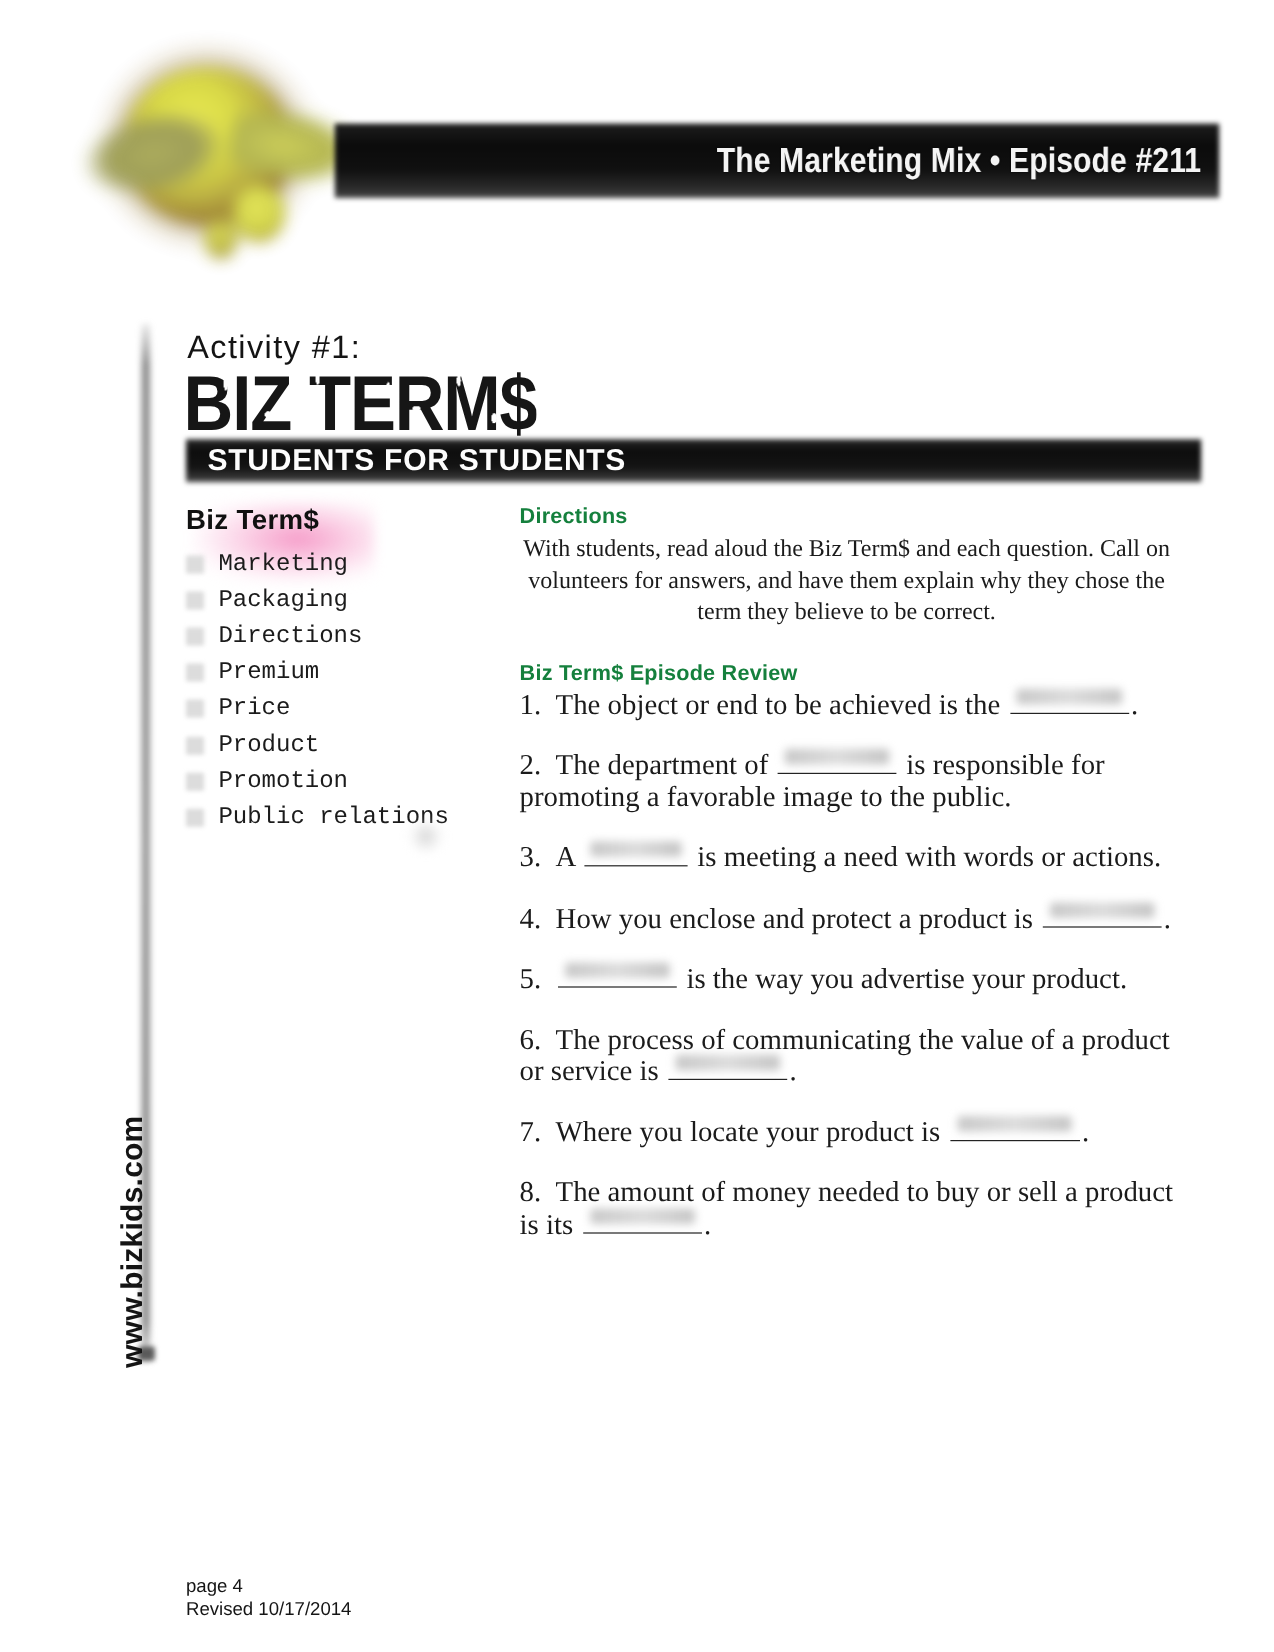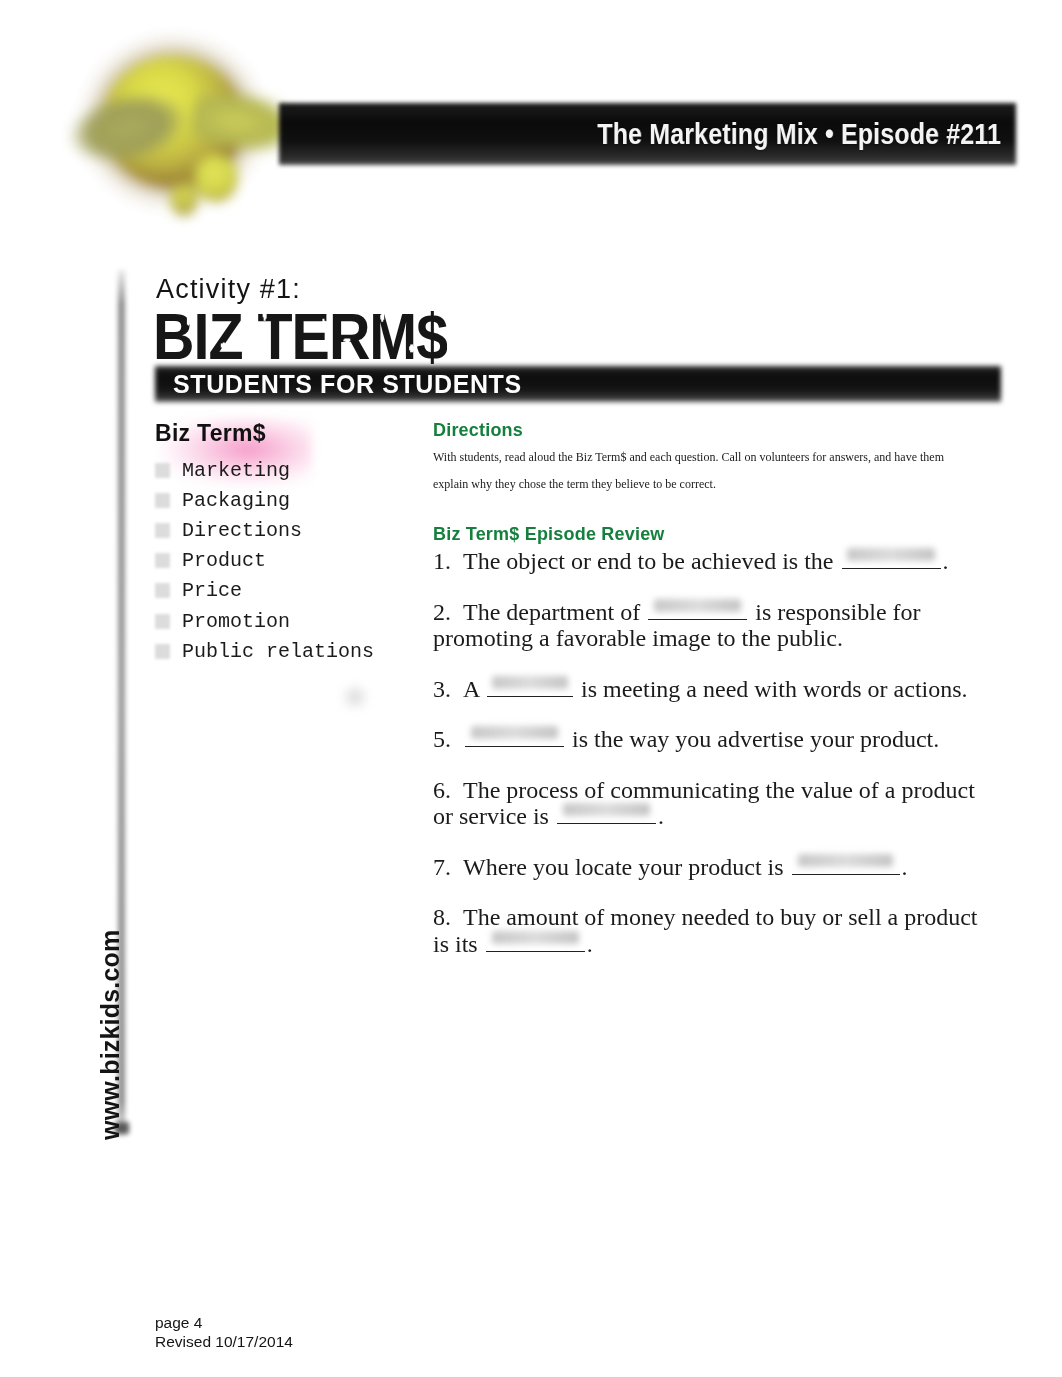--- a/index.html
+++ b/index.html
@@ -166,22 +166,23 @@
 
   
   .main-col { position:absolute; left:433px; top:420px; width:545px; }
   .h-sans {
     font-family:"Liberation Sans", sans-serif;
     font-weight:700; font-size:18px; color:#15803d; letter-spacing:.2px;
     margin:0 0 3px 0;
   }
   .body-p {
     font-family:"Liberation Serif", serif;
-    font-size:12px; line-height:26.5px; color:#1b1b1b;
+    font-size:20px; line-height:26.5px; color:#1b1b1b;
     margin:0;
+    text-align:center;
   }
   .section-gap { height:27px; }
   .qlist { margin:0; padding:0; list-style:none; }
   .q-item {
     font-family:"Liberation Serif", serif;
     font-size:24px; line-height:26.5px; color:#1b1b1b;
     margin-bottom:24px;
     position:relative;
   }
   .q-num { display:inline; }
@@ -264,25 +265,29 @@
         <div class="term-row">
           <span class="term-bullet"></span>
           <span class="term-label">Packaging</span>
         </div>
         <div class="term-row">
           <span class="term-bullet"></span>
           <span class="term-label">Directions</span>
         </div>
         <div class="term-row">
           <span class="term-bullet"></span>
+          <span class="term-label">Premium</span>
+        </div>
+        <div class="term-row">
+          <span class="term-bullet"></span>
+          <span class="term-label">Price</span>
+        </div>
+        <div class="term-row">
+          <span class="term-bullet"></span>
           <span class="term-label">Product</span>
-        </div>
-        <div class="term-row">
-          <span class="term-bullet"></span>
-          <span class="term-label">Price</span>
         </div>
         <div class="term-row">
           <span class="term-bullet"></span>
           <span class="term-label">Promotion</span>
         </div>
         <div class="term-row">
           <span class="term-bullet"></span>
           <span class="term-label">Public relations</span>
         </div>
       </div>
@@ -296,20 +301,21 @@
     <p class="body-p">With students, read aloud the Biz Term$ and each question.  Call on volunteers for answers, and have them explain why they chose the term they believe to be correct.</p>
 
     <div class="section-gap"></div>
 
     <div class="h-sans">Biz Term$ Episode Review</div>
 
     <ol class="qlist" id="question-list">
         <li class="q-item"><span class="q-num">1.</span>&nbsp;&nbsp;<span>The object or end to be achieved is the</span> <span class="blank w-md"></span><span>.</span></li>
         <li class="q-item"><span class="q-num">2.</span>&nbsp;&nbsp;<span>The department of</span> <span class="blank w-md"></span><span> is responsible for promoting a favor­able image to the public.</span></li>
         <li class="q-item"><span class="q-num">3.</span>&nbsp;&nbsp;<span>A</span> <span class="blank w-sm"></span><span> is meeting a need with words or actions.</span></li>
+        <li class="q-item"><span class="q-num">4.</span>&nbsp;&nbsp;<span>How you enclose and protect a product is</span> <span class="blank w-md"></span><span>.</span></li>
         <li class="q-item"><span class="q-num">5.</span>&nbsp;&nbsp;<span class="blank w-md"></span><span> is the way you advertise your product.</span></li>
         <li class="q-item"><span class="q-num">6.</span>&nbsp;&nbsp;<span>The process of communicating the value of a product or service is</span> <span class="blank w-md"></span><span>.</span></li>
         <li class="q-item"><span class="q-num">7.</span>&nbsp;&nbsp;<span>Where you locate your product is</span> <span class="blank w-lg"></span><span>.</span></li>
         <li class="q-item"><span class="q-num">8.</span>&nbsp;&nbsp;<span>The amount of money needed to buy or sell a product is its</span> <span class="blank w-md"></span><span>.</span></li>
       </ol>
   </div>
 
   <div class="vertical-url">www.bizkids.com</div>
 
   <div class="footer-block">

